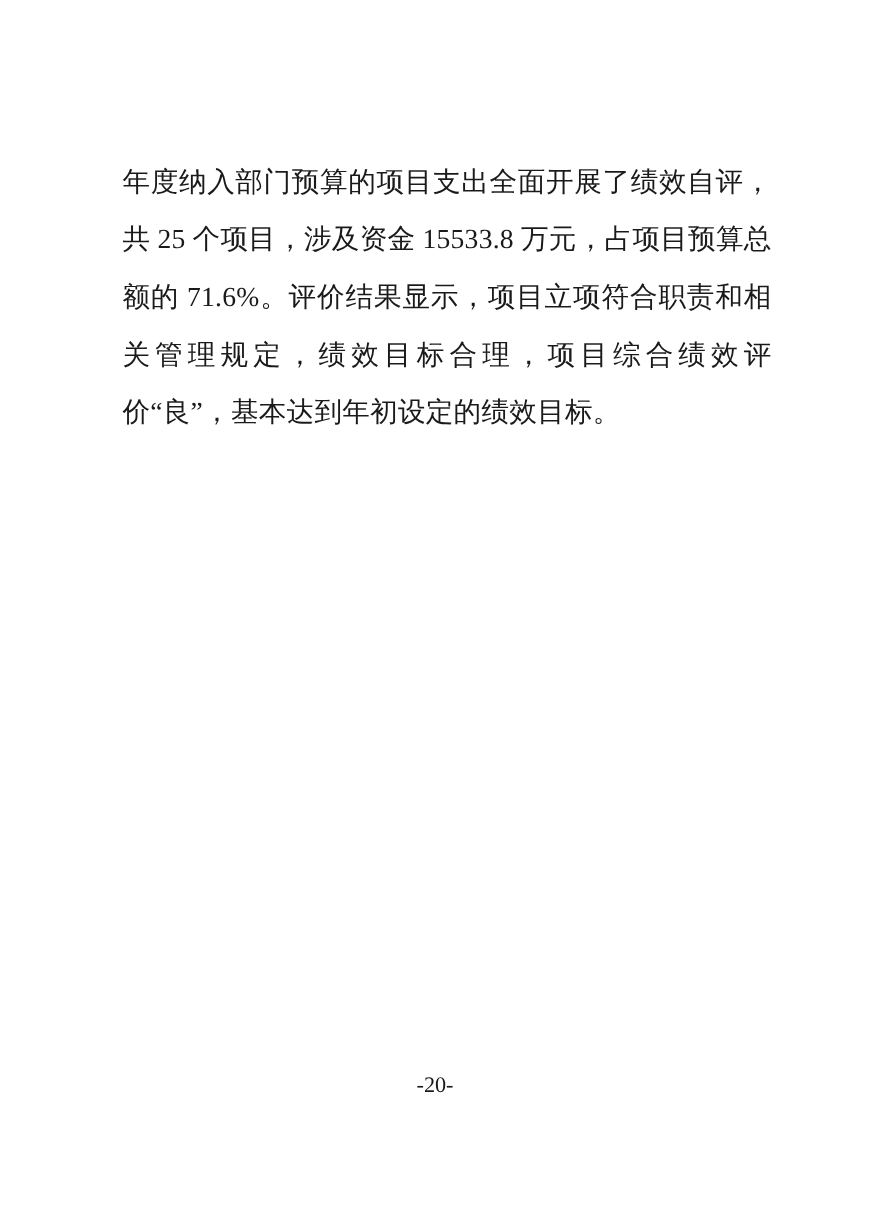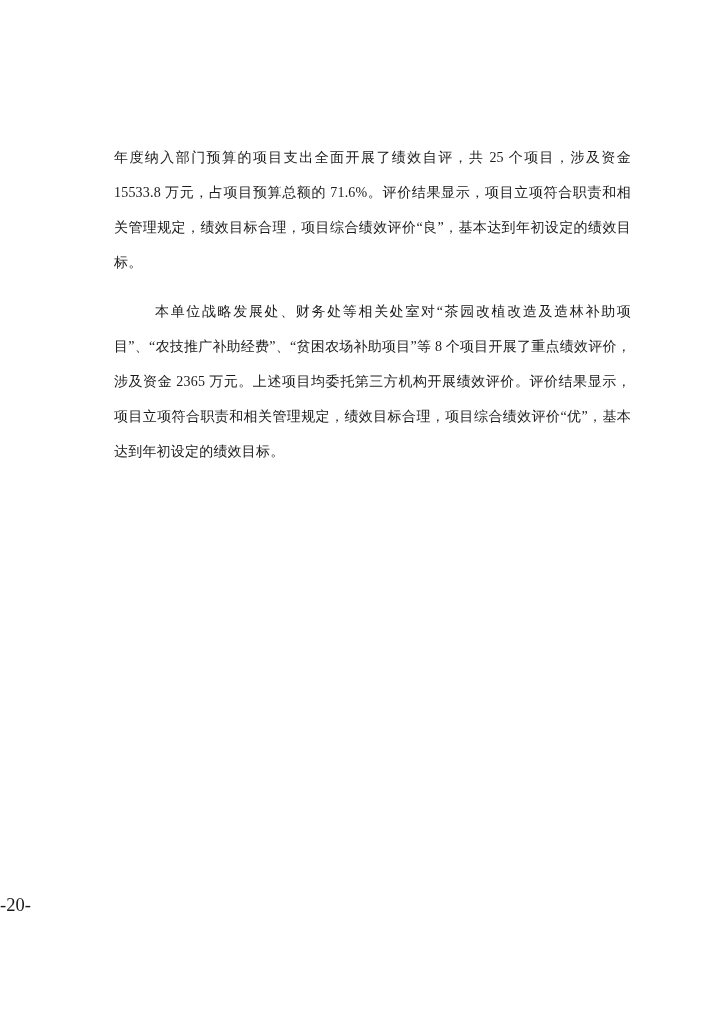--- a/index.html
+++ b/index.html
@@ -21,46 +21,46 @@
     box-sizing: border-box;
     padding: 0;
   }
   .content {
     position: absolute;
     left: 100px;
     top: 126px;
     width: 545px;
   }
   .para {
-    font-size: 14px;
-    line-height: 35px;
+    font-size: 23px;
+    line-height: 48px;
     text-align: justify;
     text-justify: inter-ideograph;
     letter-spacing: 0.2px;
-    margin: 14px;
+    margin: 2px;
     text-indent: 0;
   }
   .para + .para {
     margin-top: 0;
   }
   .indent {
     text-indent: 41px;
   }
   .page-number {
     position: absolute;
     left: 0;
     right: 0;
     top: 895px;
+    text-align: center;
     font-size: 18.5px;
     font-family: "Liberation Serif", "DejaVu Serif", serif;
     color: #1a1a1a;
   }
 </style>
 </head>
 <body>
 
 <div class="page">
   <div class="content">
     <p class="para">年度纳入部门预算的项目支出全面开展了绩效自评，共 25 个项目，涉及资金 15533.8 万元，占项目预算总额的 71.6%。评价结果显示，项目立项符合职责和相关管理规定，绩效目标合理，项目综合绩效评价“良”，基本达到年初设定的绩效目标。</p>
-    <p class="para indent">本单位战略发展处、财务处等相关处室对“茶园改植改造及造林补助项目”、“农技推广补助经费”、“贫困农场补助项目”等 8 个项目开展了重点绩效评价，涉及资金 2365 万元。上述项目均委托第三方机构开展绩效评价。评价结果显示，项目立项符合职责和相关管理规定，绩效目标合理，项目综合绩效评价“优”，基本达到年初设定的绩效目标。</p>
   </div>
   <div class="page-number">-20-</div>
 </div>
 
 </body></html>

